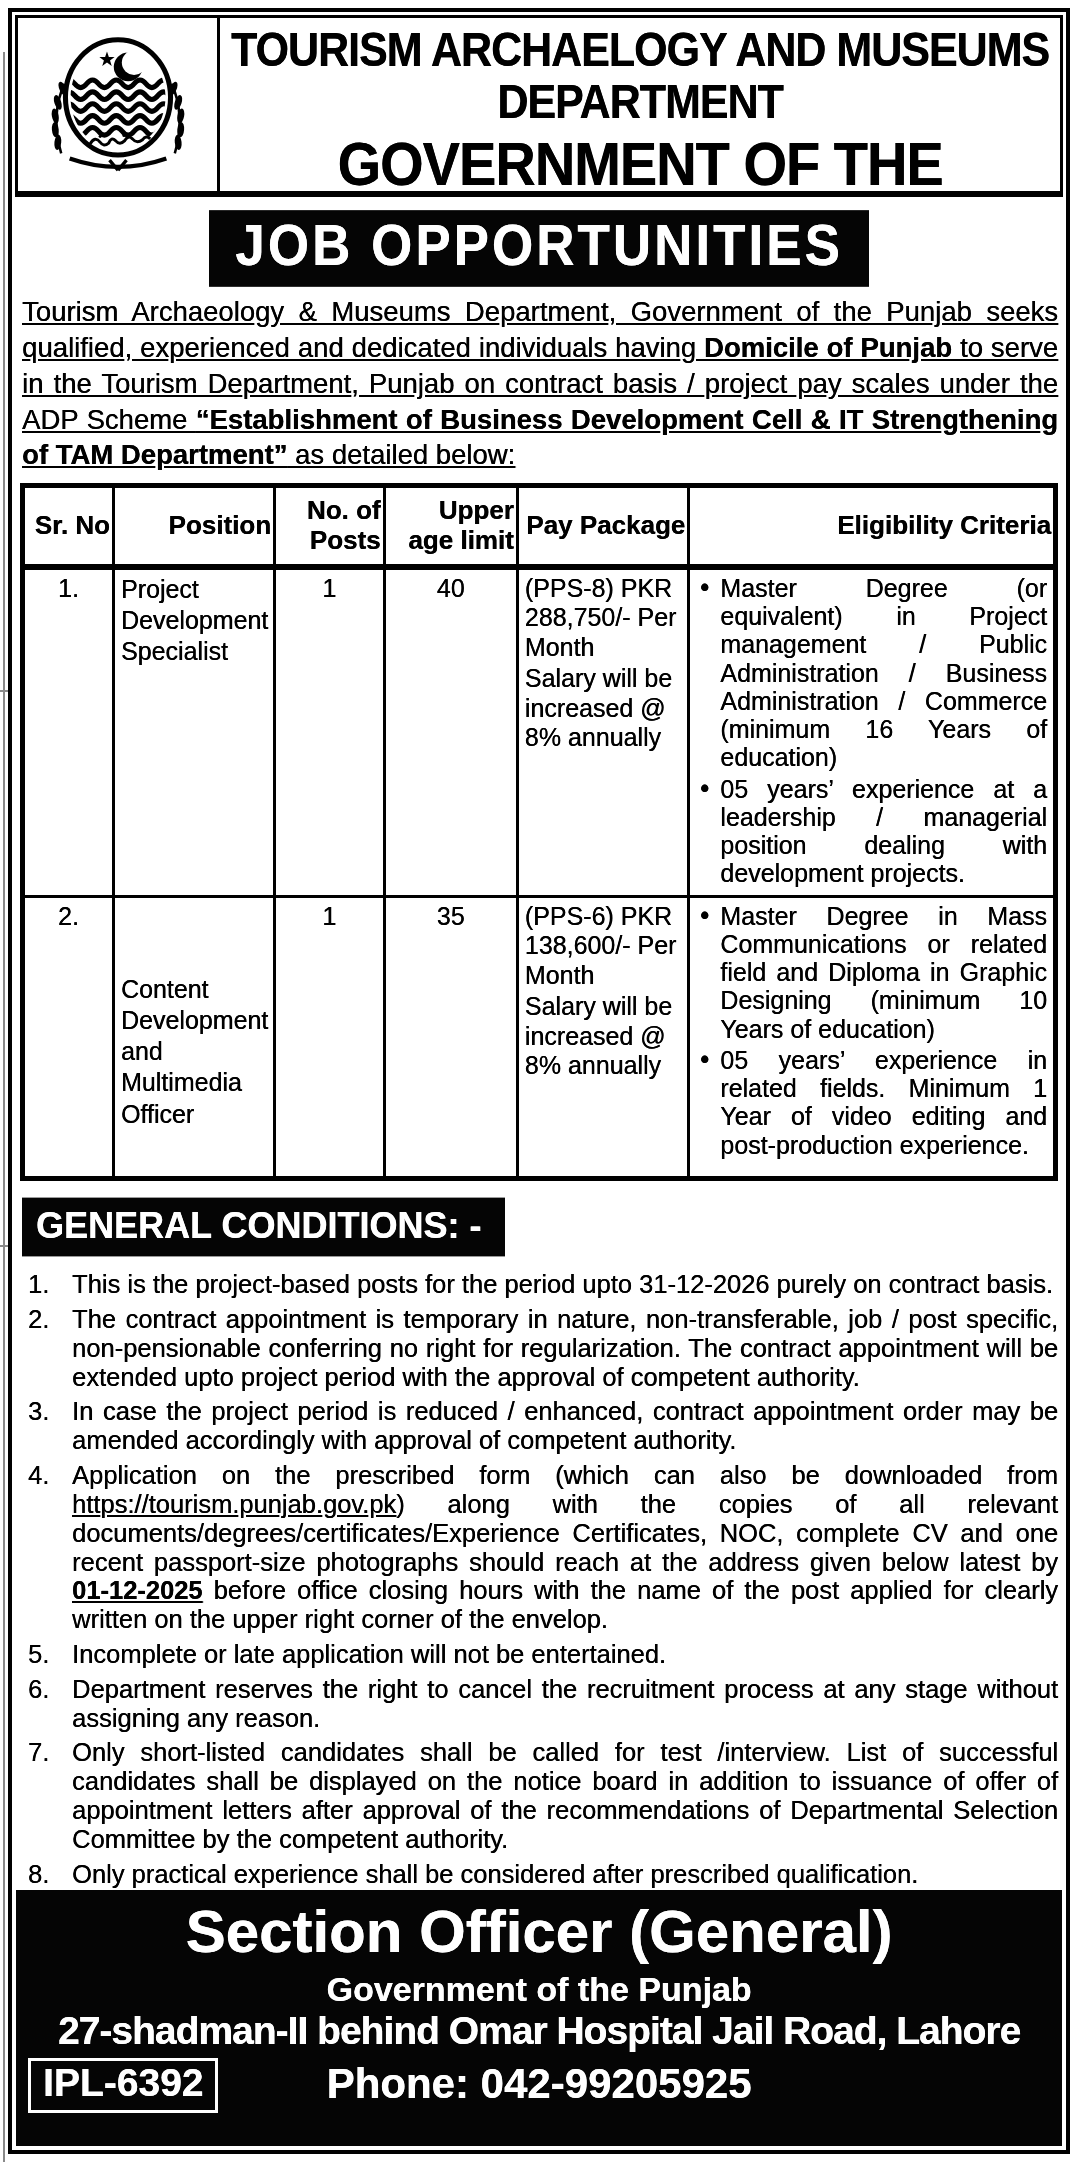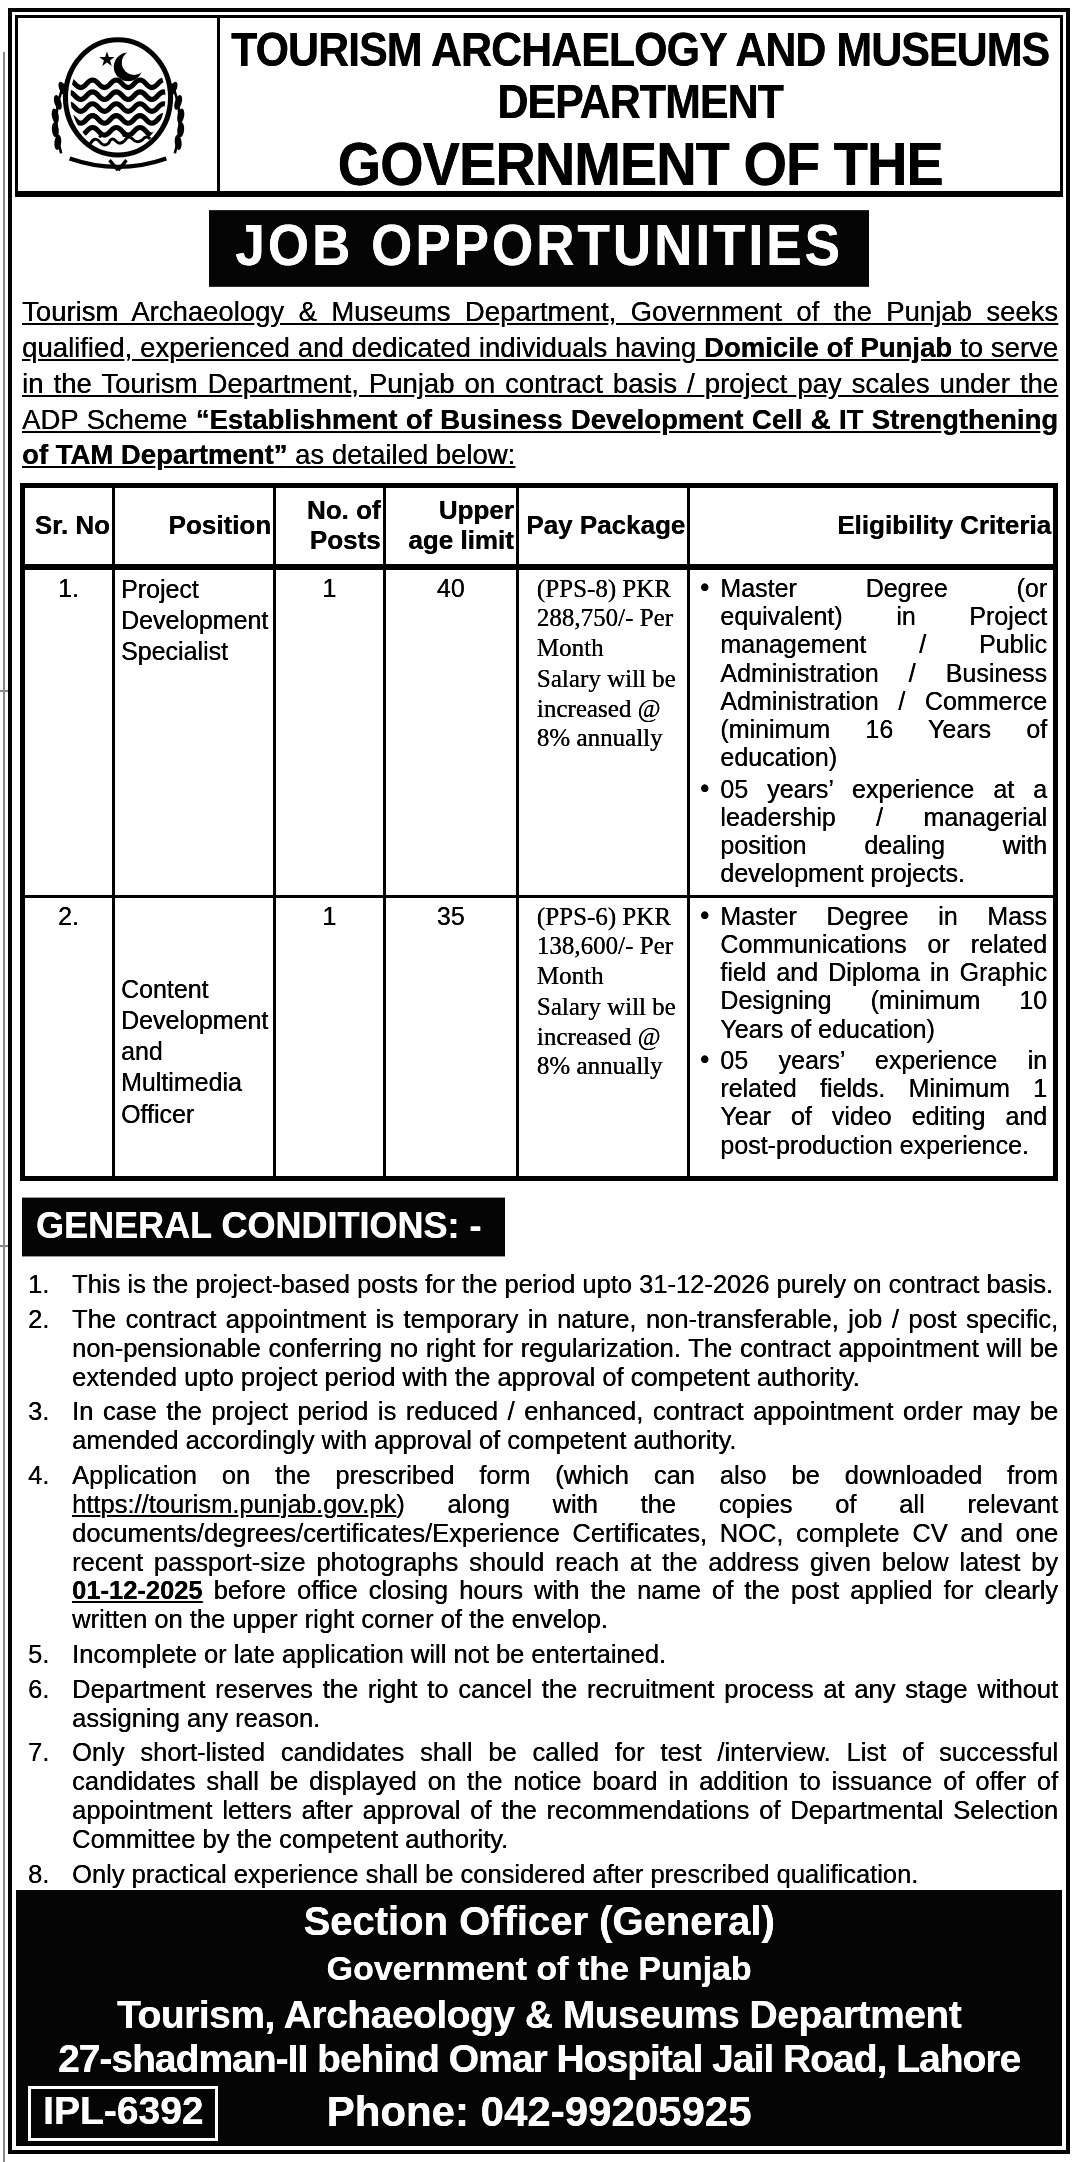--- a/index.html
+++ b/index.html
@@ -33,21 +33,21 @@
 
   
   .intro{font-size:27.5px;line-height:1.3;text-align:justify;margin:10px 8px 10px 10px;text-decoration:underline;}
 
   
   table.jobs{border-collapse:collapse;width:calc(100% - 16px);margin:8px 8px 0 8px;border:5px solid #000;table-layout:fixed;}
   table.jobs th,table.jobs td{border:3px solid #000;font-size:25px;padding:4px 6px;vertical-align:top;box-sizing:border-box;}
   table.jobs th{font-size:26px;font-weight:bold;text-align:right;vertical-align:middle;padding:8px 2px;border-bottom-width:6px;line-height:1.15;}
   th.th-elig{vertical-align:top;}
   td.c-sr,td.c-posts,td.c-age{text-align:center;}
-  .pay-p{margin:0 0 2px 12px;line-height:1.18;font-family:Liberation Serif, serif;}
+  .pay-p{margin:0 0 2px 0;line-height:1.18;}
   .pay-p2{margin-top:2px;}
   ul.elig{margin:0;padding:0 0 0 24px;list-style:none;}
   ul.elig li{position:relative;text-align:justify;line-height:1.13;margin-bottom:3px;}
   ul.elig li::before{content:"\2022";position:absolute;left:-20px;top:-1px;font-weight:bold;}
   tr.r1 td{height:288px;}
   tr.r2 td{height:282px;}
   .r2 .pos{margin-top:72px;}
   .pos{line-height:1.25;}
 
   
@@ -57,21 +57,21 @@
   }
   ol.conds{margin:0 8px 0 10px;padding:0;counter-reset:cnd;font-size:25.5px;line-height:1.13;}
   ol.conds li{list-style:none;counter-increment:cnd;position:relative;padding-left:50px;text-align:justify;margin-bottom:6px;}
   ol.conds li::before{content:counter(cnd) ".";position:absolute;left:6px;}
 
   
   .footer{
     position:absolute;left:4px;right:4px;bottom:4px;height:256px;background:#050505;color:#fff;
     text-align:center;padding-top:10px;box-sizing:border-box;
   }
-  .f1{font-size:40px;font-weight:bold;line-height:1.05;letter-spacing:0;}
+  .f1{font-size:60px;font-weight:bold;line-height:1.05;letter-spacing:0;}
   .f2{font-size:34px;font-weight:bold;margin-top:7px;}
   .f3{font-size:39px;font-weight:bold;margin-top:5px;letter-spacing:-0.5px;}
   .f4{font-size:39px;font-weight:bold;letter-spacing:-1px;}
   .f-row{position:relative;margin-top:5px;height:58px;}
   .ipl{
     position:absolute;left:12px;top:0;border:3px solid #fff;padding:0 12px 5px;
     font-size:39px;font-weight:bold;
   }
   .phone{font-size:42px;font-weight:bold;display:inline-block;margin-top:2px;}
 </style>
@@ -210,21 +210,20 @@
     <li><span>Department reserves the right to cancel the recruitment process at any stage without assigning any reason.</span></li>
     <li><span>Only short-listed candidates shall be called for test /interview. List of successful candidates shall be displayed on the notice board in addition to issuance of offer of appointment letters after approval of the recommendations of Departmental Selection Committee by the competent authority.</span></li>
     <li><span>Only practical experience shall be considered after prescribed qualification.</span></li>
     <li><span>The Competent Authority has a right to withdraw the said advertisement at any time.</span></li>
     <li><span>No TA/ DA will be admissible during the recruitment process.</span></li>
   </ol>
 
   <div class="footer">
     <div class="f1">Section Officer (General)</div>
     <div class="f2">Government of the Punjab</div>
-    <div class="f3">Tourism, Archaeology &amp; Museums Department</div>
     <div class="f4">27-shadman-II behind Omar Hospital Jail Road, Lahore</div>
     <div class="f-row">
       <span class="ipl">IPL-6392</span>
       <span class="phone">Phone: 042-99205925</span>
     </div>
   </div>
 
 </div>
 
 </body></html>

